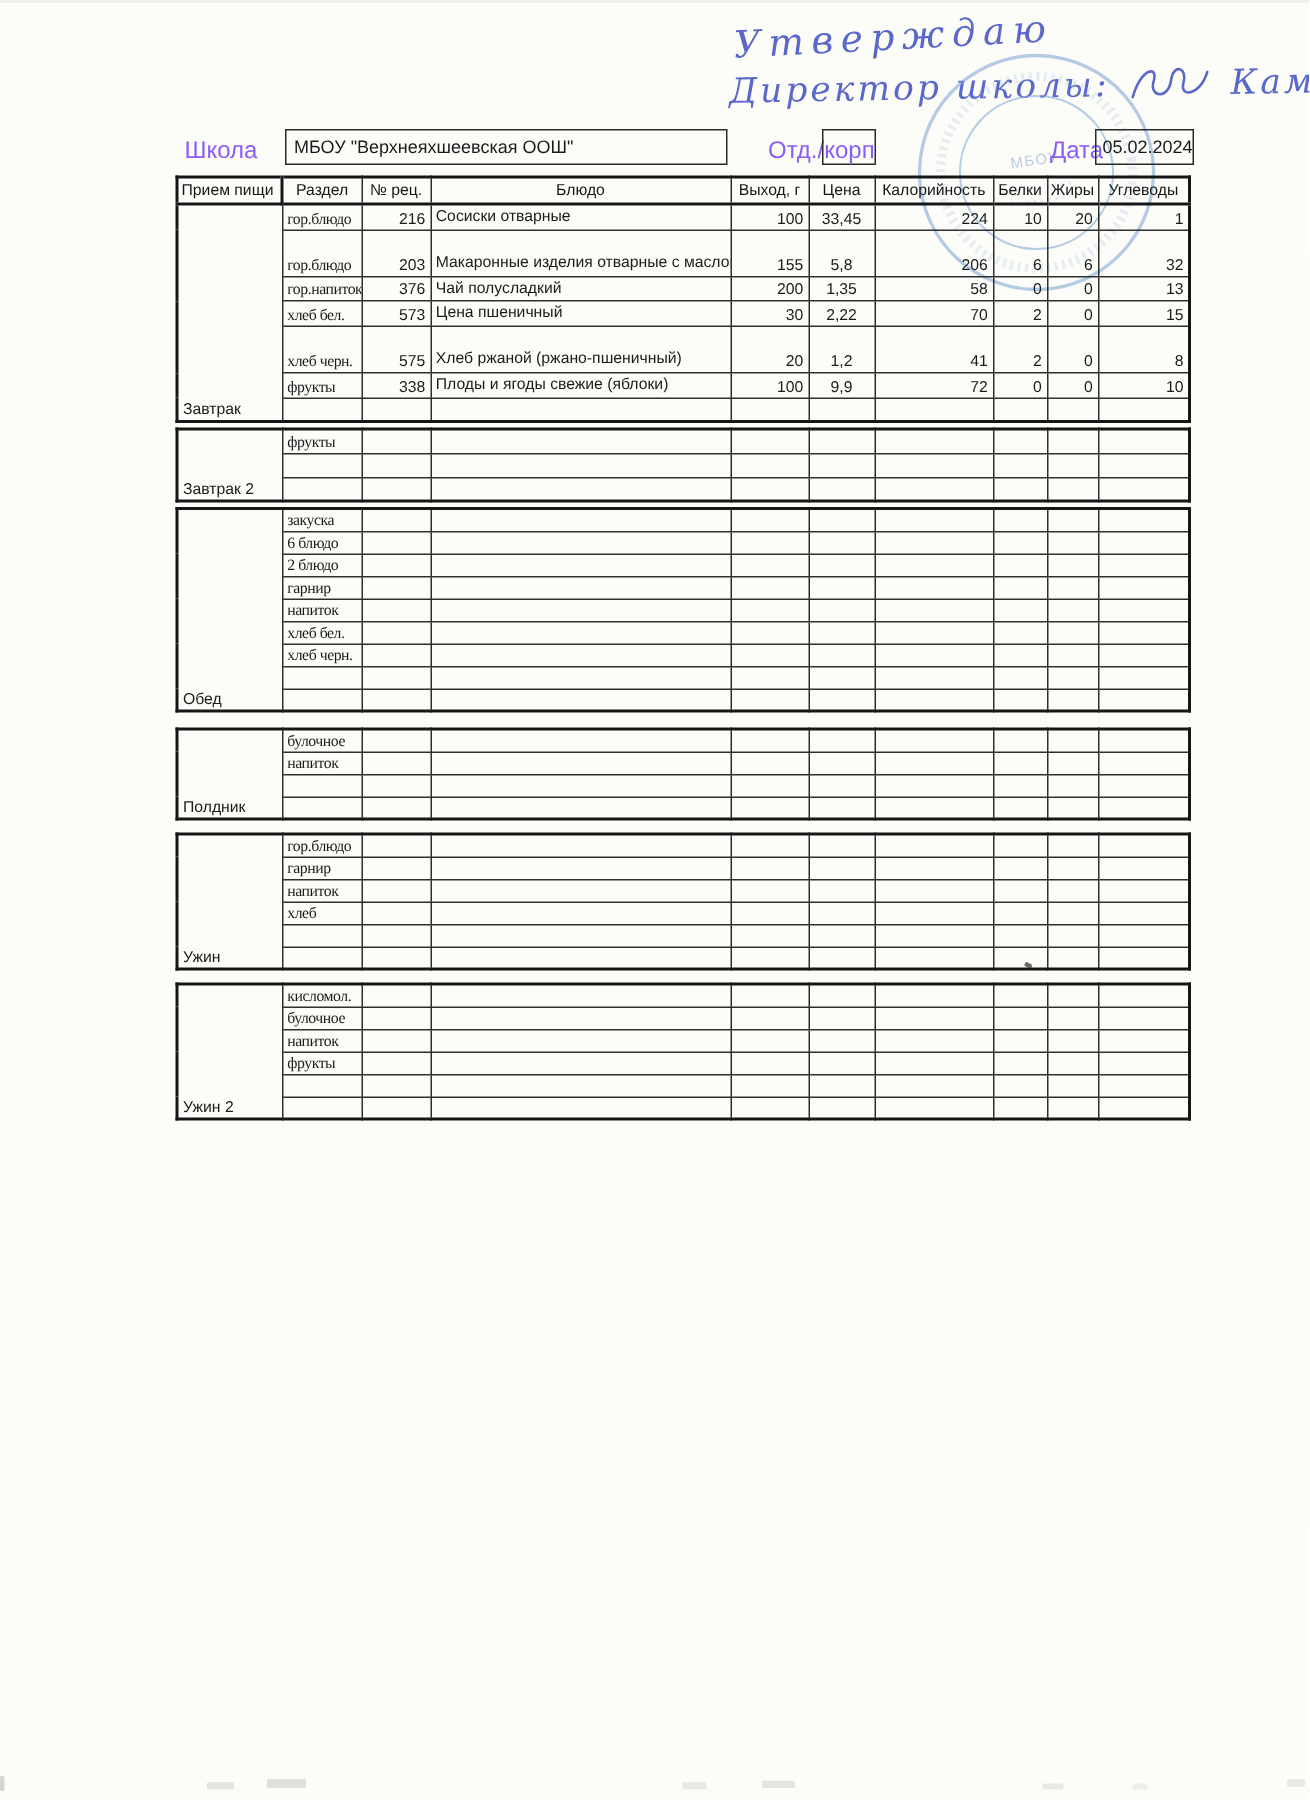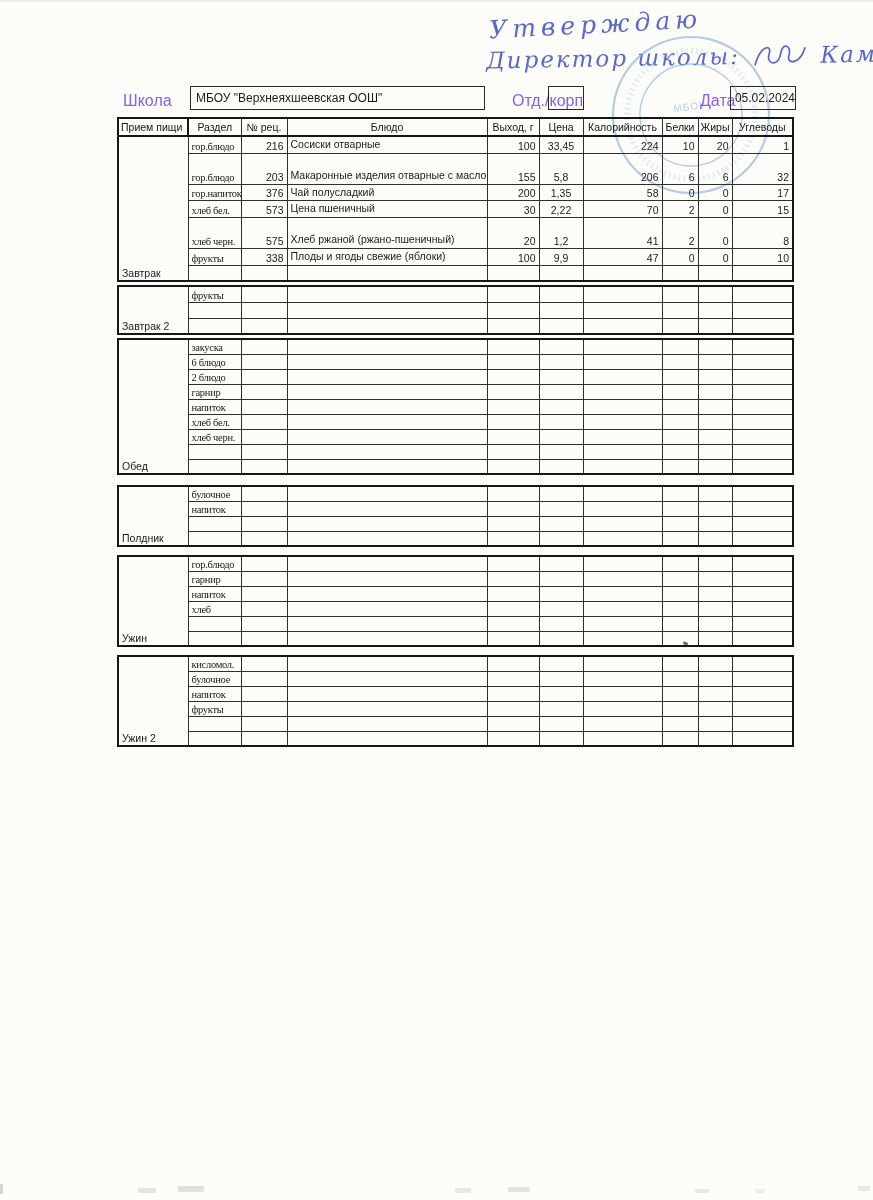--- a/index.html
+++ b/index.html
@@ -143,21 +143,21 @@
           </tr>
           <tr style="height: 16px;">
             <td class="c-razdel">гор.напиток</td>
             <td class="c-num">376</td>
             <td class="c-dish">Чай полусладкий</td>
             <td class="c-num">200</td>
             <td class="c-price">1,35</td>
             <td class="c-num">58</td>
             <td class="c-num">0</td>
             <td class="c-num">0</td>
-            <td class="c-num">17</td>
+            <td class="c-num">13</td>
           </tr>
           <tr style="height: 16px;">
             <td class="c-razdel">хлеб бел.</td>
             <td class="c-num">573</td>
             <td class="c-dish">Цена пшеничный</td>
             <td class="c-num">30</td>
             <td class="c-price">2,22</td>
             <td class="c-num">70</td>
             <td class="c-num">2</td>
             <td class="c-num">0</td>
@@ -173,21 +173,21 @@
             <td class="c-num vmid">2</td>
             <td class="c-num vmid">0</td>
             <td class="c-num vmid">8</td>
           </tr>
           <tr style="height: 16px;">
             <td class="c-razdel">фрукты</td>
             <td class="c-num">338</td>
             <td class="c-dish">Плоды и ягоды свежие (яблоки)</td>
             <td class="c-num">100</td>
             <td class="c-price">9,9</td>
-            <td class="c-num">47</td>
+            <td class="c-num">72</td>
             <td class="c-num">0</td>
             <td class="c-num">0</td>
             <td class="c-num">10</td>
           </tr>
           <tr style="height: 16px;">
             <td class="c-razdel"></td>
             <td class="c-num"></td>
             <td class="c-dish"></td>
             <td class="c-num"></td>
             <td class="c-price"></td>

